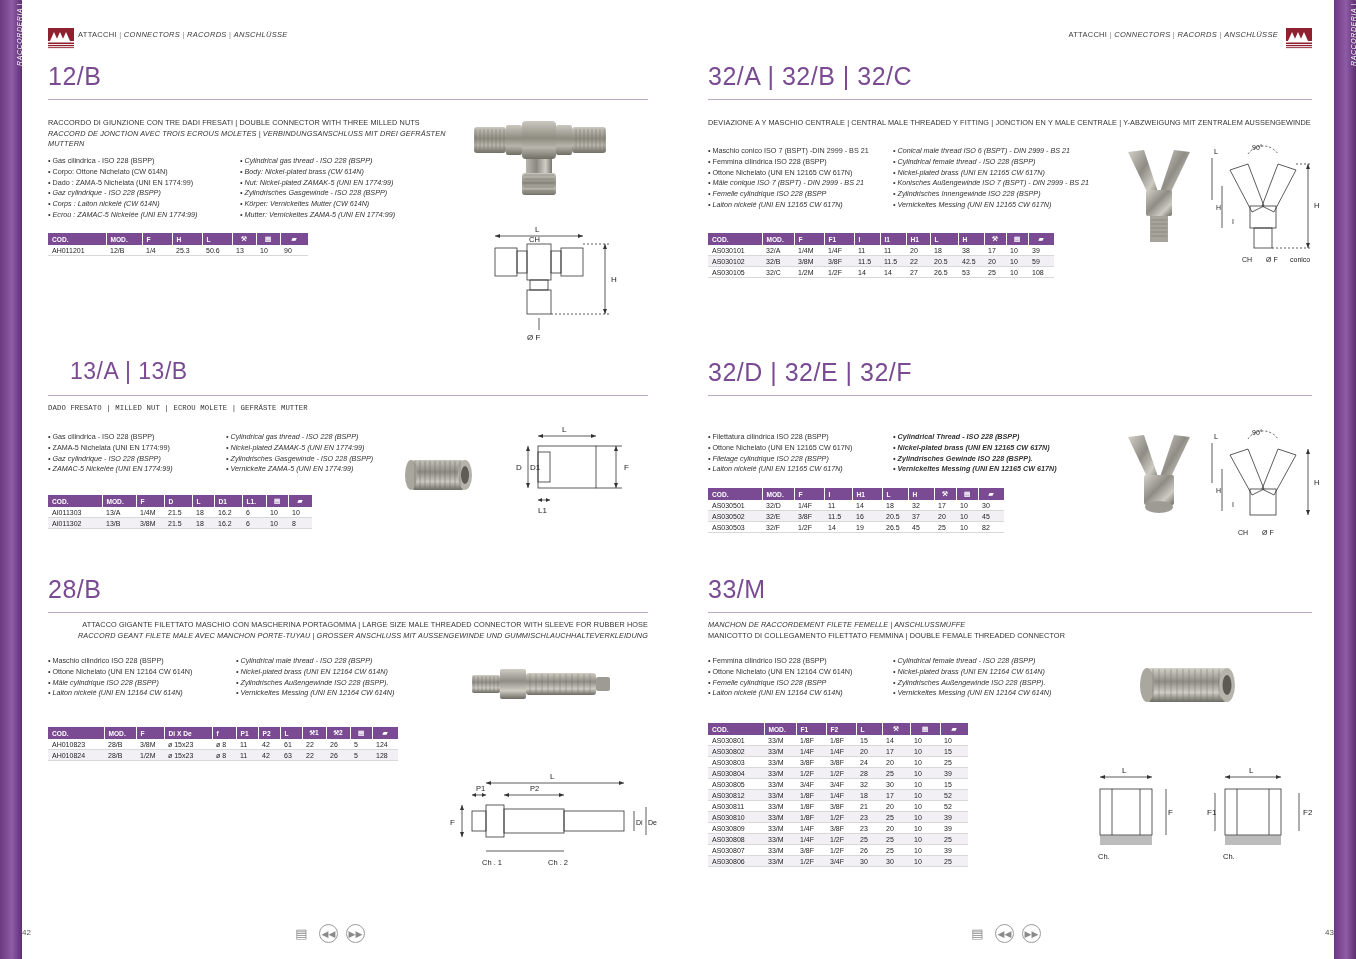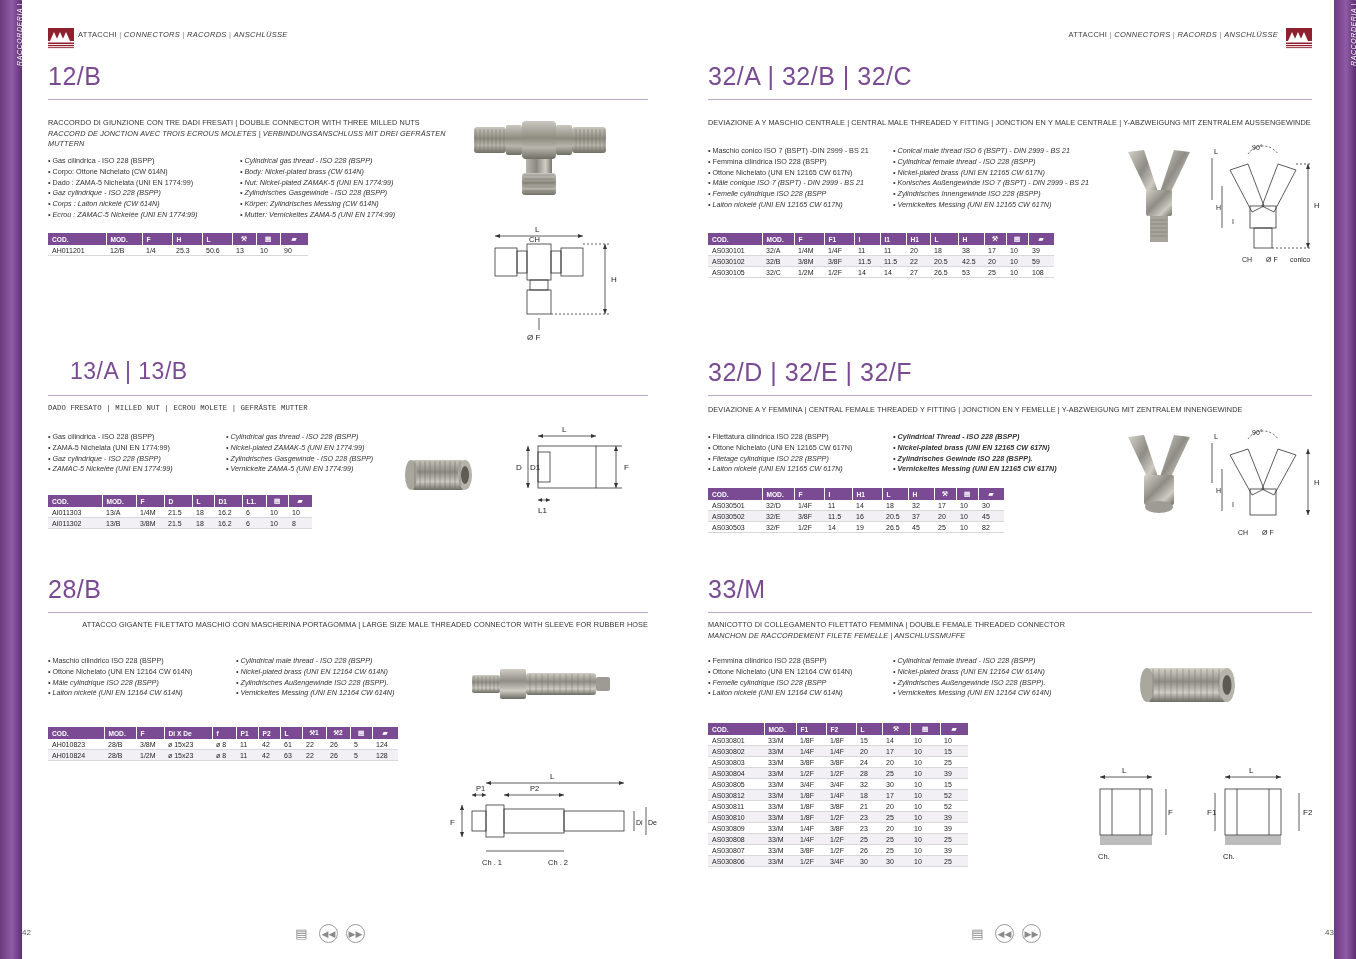--- a/index.html
+++ b/index.html
@@ -149,21 +149,21 @@
       <div class="b">Dado : ZAMA-5 Nichelata (UNI EN 1774:99)</div>
       <div class="b it">Gaz cylindrique - ISO 228 (BSPP)</div>
       <div class="b it">Corps : Laiton nickelé (CW 614N)</div>
       <div class="b it">Ecrou : ZAMAC-5 Nickelée (UNI EN 1774:99)</div>
     </div>
     <div class="col" style="left:192px; width:250px;">
       <div class="b it">Cylindrical gas thread - ISO 228 (BSPP)</div>
       <div class="b it">Body: Nickel-plated brass (CW 614N)</div>
       <div class="b it">Nut: Nickel-plated ZAMAK-5 (UNI EN 1774:99)</div>
       <div class="b it">Zylindrisches Gasgewinde - ISO 228 (BSPP)</div>
-      <div class="b it">Körper: Zylindrisches Messing (CW 614N)</div>
+      <div class="b it">Körper: Vernickeltes Mutter (CW 614N)</div>
       <div class="b it">Mutter: Vernickeltes ZAMA-5 (UNI EN 1774:99)</div>
     </div>
   </div>
 
   <table class="spec" style="left:26px; top:233px;">
     <thead>
           <tr>
       <th style="width:58px">COD.</th>
       <th style="width:36px">MOD.</th>
       <th style="width:30px">F</th>
@@ -386,20 +386,21 @@
       <text x="112" y="52" font-size="8" fill="#222" font-family="Liberation Sans, sans-serif">F</text>
       <text x="26" y="95" font-size="8" fill="#222" font-family="Liberation Sans, sans-serif">L1</text>
     </svg>
   </div>
 
   <div class="sec-title" style="left:26px; top:575px;">28/B</div>
   <div class="sec-rule" style="left:26px; top:612px; width:600px;"></div>
 
   <div class="desc" style="left:26px; top:620px; width:600px;text-align:right;">
     <div>ATTACCO GIGANTE FILETTATO MASCHIO CON MASCHERINA PORTAGOMMA | LARGE SIZE MALE THREADED CONNECTOR WITH SLEEVE FOR RUBBER HOSE</div>
+    <div style="font-style:italic">RACCORD GEANT FILETE MALE AVEC MANCHON PORTE-TUYAU | GROSSER ANSCHLUSS MIT AUSSENGEWINDE UND GUMMISCHLAUCHHALTEVERKLEIDUNG</div>
   </div>
 
   <div class="bullets" style="left:26px; top:652px; width:440px;">
     <div class="col" style="left:0; width:185px;">
       <div class="b">Maschio cilindrico ISO 228 (BSPP)</div>
       <div class="b">Ottone Nichelato (UNI EN 12164 CW 614N)</div>
       <div class="b it">Mâle cylindrique ISO 228 (BSPP)</div>
       <div class="b it">Laiton nickelé (UNI EN 12164 CW 614N)</div>
     </div>
     <div class="col" style="left:188px; width:250px;">
@@ -699,23 +700,20 @@
       <text x="24" y="84" font-size="7" fill="#222" font-family="Liberation Sans, sans-serif">I</text>
       <text x="34" y="122" font-size="7" fill="#222" font-family="Liberation Sans, sans-serif">CH</text>
       <text x="58" y="122" font-size="7" fill="#222" font-family="Liberation Sans, sans-serif">Ø F</text>
       <text x="82" y="122" font-size="7" fill="#222" font-family="Liberation Sans, sans-serif">conico</text>
     </svg>
   </div>
 
   <div class="sec-title" style="left:30px; top:358px;">32/D | 32/E | 32/F</div>
   <div class="sec-rule" style="left:30px; top:395px; width:604px;"></div>
 
-  <div class="desc" style="left:30px; top:405px; width:604px;">
-    <div>DEVIAZIONE A Y FEMMINA | CENTRAL FEMALE THREADED Y FITTING | JONCTION EN Y FEMELLE | Y-ABZWEIGUNG MIT ZENTRALEM INNENGEWINDE</div>
-  </div>
 
   <div class="bullets" style="left:30px; top:428px; width:420px;">
     <div class="col" style="left:0; width:182px;">
       <div class="b">Filettatura cilindrica ISO 228 (BSPP)</div>
       <div class="b">Ottone Nichelato (UNI EN 12165 CW 617N)</div>
       <div class="b it">Filetage cylindrique ISO 228 (BSPP)</div>
       <div class="b it">Laiton nickelé (UNI EN 12165 CW 617N)</div>
     </div>
     <div class="col" style="left:185px; width:240px;font-weight:bold;">
       <div class="b it">Cylindrical Thread - ISO 228 (BSPP)</div>
@@ -809,22 +807,22 @@
       <text x="24" y="82" font-size="7" fill="#222" font-family="Liberation Sans, sans-serif">I</text>
       <text x="30" y="110" font-size="7" fill="#222" font-family="Liberation Sans, sans-serif">CH</text>
       <text x="54" y="110" font-size="7" fill="#222" font-family="Liberation Sans, sans-serif">Ø F</text>
     </svg>
   </div>
 
   <div class="sec-title" style="left:30px; top:575px;">33/M</div>
   <div class="sec-rule" style="left:30px; top:612px; width:604px;"></div>
 
   <div class="desc" style="left:30px; top:620px; width:604px;">
+    <div style="font-style:italic">MANCHON DE RACCORDEMENT FILETE FEMELLE | ANSCHLUSSMUFFE</div>
     <div>MANICOTTO DI COLLEGAMENTO FILETTATO FEMMINA | DOUBLE FEMALE THREADED CONNECTOR</div>
-    <div style="font-style:italic">MANCHON DE RACCORDEMENT FILETE FEMELLE | ANSCHLUSSMUFFE</div>
   </div>
 
   <div class="bullets" style="left:30px; top:652px; width:420px;">
     <div class="col" style="left:0; width:182px;">
       <div class="b">Femmina cilindrico ISO 228 (BSPP)</div>
       <div class="b">Ottone Nichelato (UNI EN 12164 CW 614N)</div>
       <div class="b it">Femelle cylindrique ISO 228 (BSPP</div>
       <div class="b it">Laiton nickelé (UNI EN 12164 CW 614N)</div>
     </div>
     <div class="col" style="left:185px; width:240px;">

